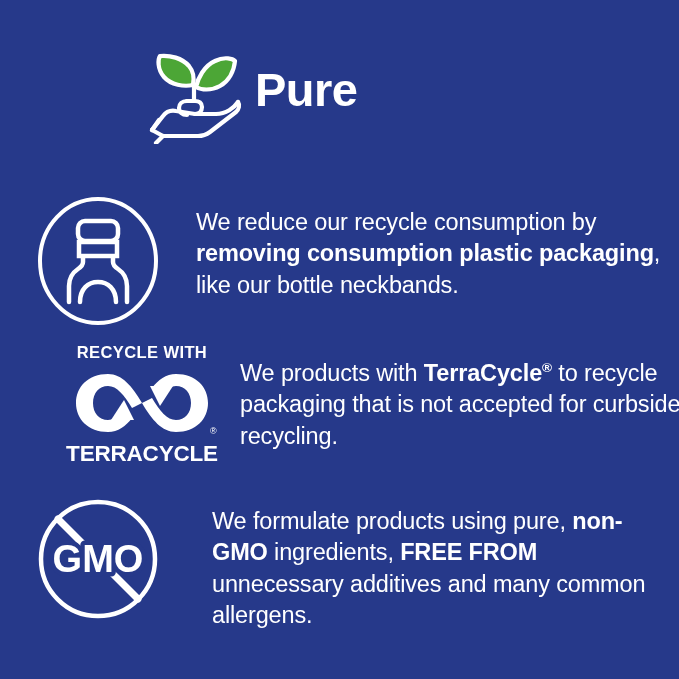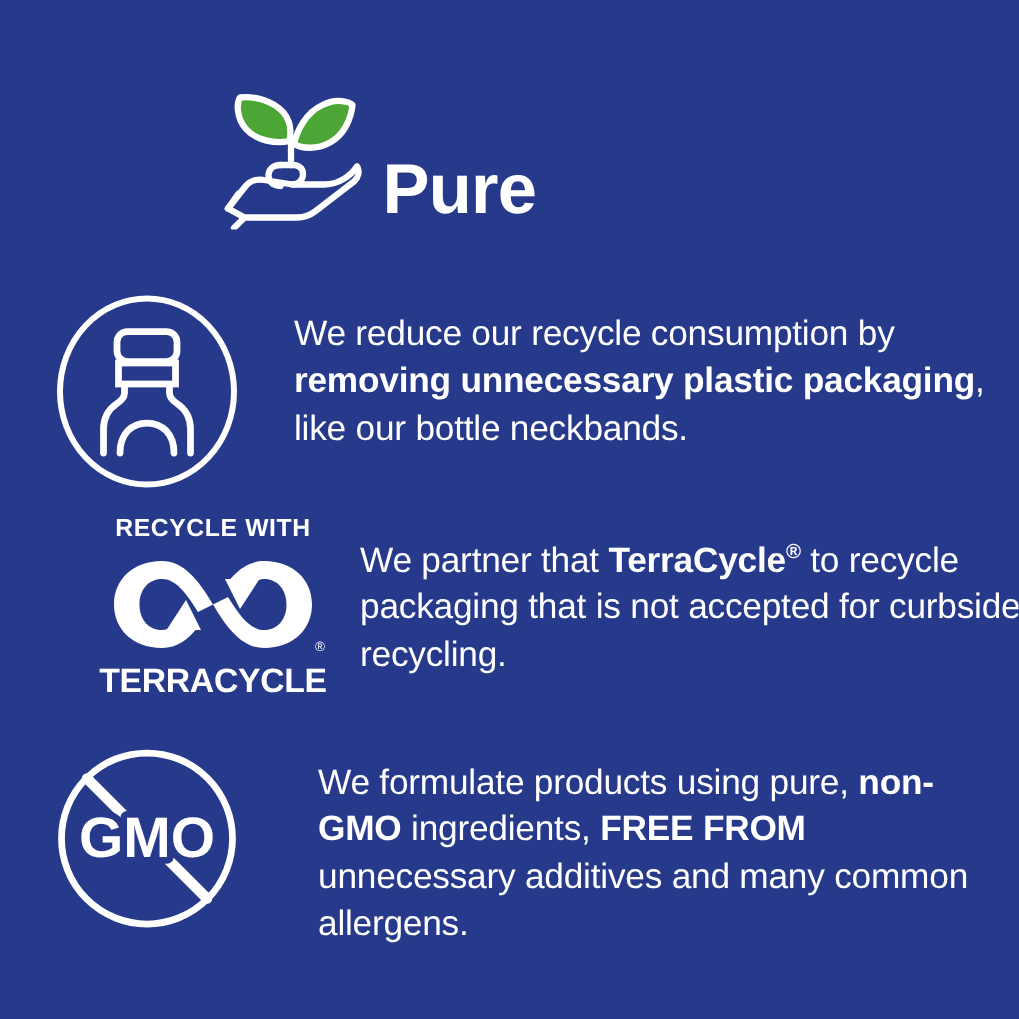--- a/index.html
+++ b/index.html
@@ -22,21 +22,21 @@
   }
 
   
   .header {
     position: absolute;
     left: 0;
     top: 28px;
     width: 679px;
     height: 125px;
     display: flex;
-    align-items: flex-end;
+    align-items: center;
     justify-content: flex-start;
     padding-left: 146px;
     box-sizing: border-box;
   }
   .header-icon {
     width: 100px;
     height: 100px;
     flex: 0 0 100px;
     margin-top: 6px;
   }
@@ -148,21 +148,21 @@
 
         <rect x="43" y="46" width="38" height="14" fill="none" stroke="#ffffff" stroke-width="4.5"></rect>
 
         <path d="M47 61 L47 66 C47 69 45 71 42 73 C36 77 33 83 33 90 L33 106
                  M91 106 L91 90 C91 83 88 77 82 73 C79 71 77 69 77 66 L77 61" fill="none" stroke="#ffffff" stroke-width="4.5" stroke-linecap="round" stroke-linejoin="round"></path>
 
         <path d="M44 106 C44 93 52 86 62 86 C72 86 80 93 80 106" fill="none" stroke="#ffffff" stroke-width="4.5" stroke-linecap="round"></path>
       </svg>
     </div>
     <div class="row-text">
-      <span>We reduce our recycle consumption by </span><b>removing unnecessary plastic packaging</b><span>, like our bottle neckbands.</span>
+      <span>We reduce our recycle consumption by </span><b>removing consumption plastic packaging</b><span>, like our bottle neckbands.</span>
     </div>
   </div>
 
   <div class="row" id="row-terra">
     <div class="row-icon">
       <div class="terra-lockup">
         <div class="terra-top">RECYCLE WITH</div>
         <svg class="terra-mark" viewBox="0 0 152 74">
 
           <path d="M76 37
@@ -187,21 +187,21 @@
                    C119 20 125 27 125 37
                    C125 47 119 54 110 54
                    C101 54 94 45 86 32 Z" fill="#ffffff"></path>
           <polygon points="84,20 107,20 94,40" fill="#ffffff"></polygon>
           <text x="144" y="68" font-family="'Liberation Sans', sans-serif" font-size="9" fill="#ffffff">®</text>
         </svg>
         <div class="terra-bottom">TERRACYCLE</div>
       </div>
     </div>
     <div class="row-text">
-      <span>We partner that </span><b>TerraCycle</b><b class="reg">®</b><span> to recycle packaging that is not accepted for curbside recycling.</span>
+      <span>We products with </span><b>TerraCycle</b><b class="reg">®</b><span> to recycle packaging that is not accepted for curbside recycling.</span>
     </div>
   </div>
 
   <div class="row" id="row-gmo">
     <div class="row-icon">
       <svg width="126" height="126" viewBox="0 0 126 126">
         <circle cx="63" cy="63" r="57" fill="none" stroke="#ffffff" stroke-width="4.5"></circle>
 
         <line x1="23" y1="23" x2="103" y2="103" stroke="#ffffff" stroke-width="7" stroke-linecap="round"></line>
 

